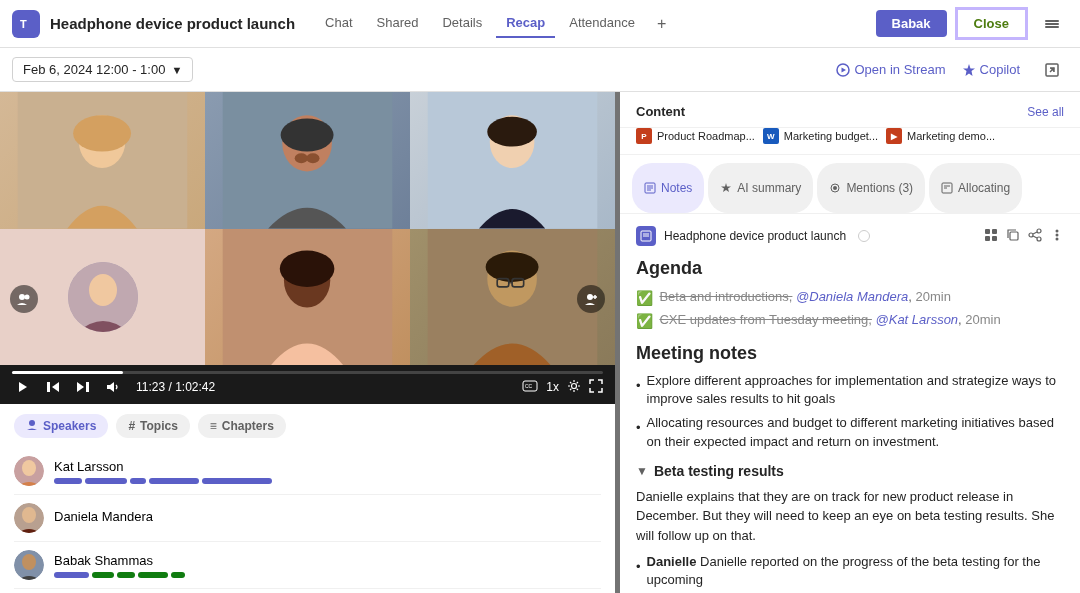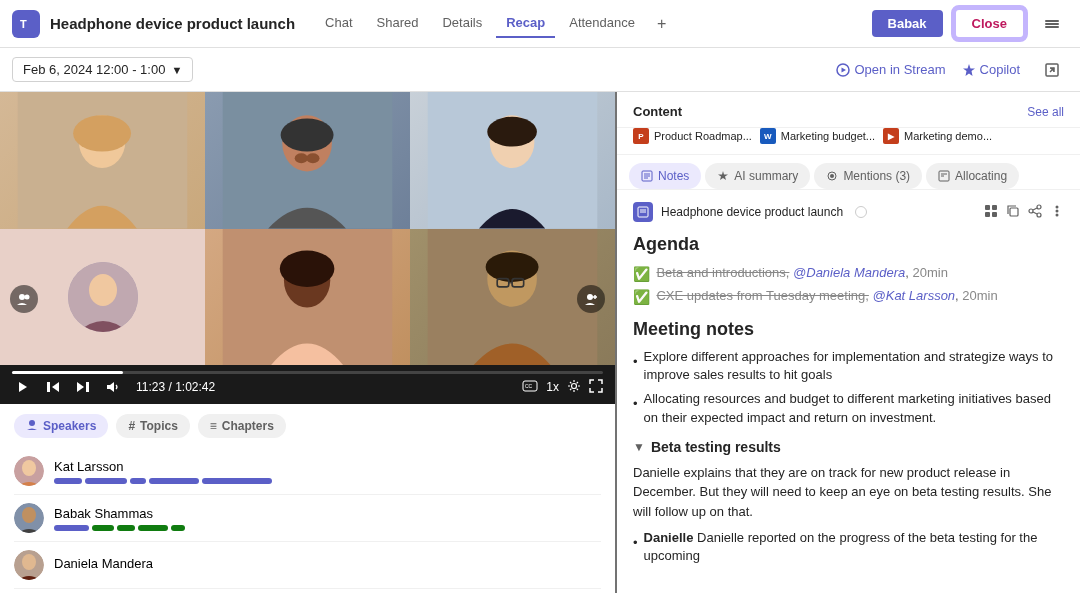--- a/index.html
+++ b/index.html
@@ -66,23 +66,23 @@
       color: #fff;
       border: none;
       border-radius: 4px;
       padding: 6px 16px;
       font-size: 13px;
       font-weight: 600;
       cursor: pointer;
     }
     .btn-close {
       background: #fff;
-      color: #be185d;
-      border: 5px solid #c4b5fd;
-      border-radius: 8px;
+      color: #4d7c0f;
+      border: 3px solid #c4b5fd;
+      border-radius: 0;
       padding: 6px 16px;
       font-size: 13px;
       font-weight: 600;
       cursor: pointer;
     }
     .icon-btn {
       width: 32px; height: 32px;
       display: flex; align-items: center; justify-content: center;
       cursor: pointer;
       color: #616161;
@@ -278,21 +278,21 @@
       align-items: center;
     }
     .bar-seg {
       height: 6px;
       border-radius: 3px;
     }
 
     
     .right-panel {
       flex: 1;
-      border-left: 2px solid #737373;
+      border-left: 5px solid #737373;
       display: flex;
       flex-direction: column;
       background: #fff;
       overflow: hidden;
     }
     .content-header {
       display: flex;
       align-items: center;
       justify-content: space-between;
       padding: 12px 16px 8px;
@@ -348,21 +348,21 @@
     .notes-tabs {
       display: flex;
       padding: 8px 12px 0;
       gap: 4px;
       border-bottom: 1px solid #f0f0f0;
     }
     .notes-tab {
       display: flex;
       align-items: center;
       gap: 5px;
-      padding: 6px 12px;
+      padding: 18px 12px;
       border-radius: 20px;
       font-size: 12px;
       cursor: pointer;
       border: none;
       font-weight: 500;
     }
     .notes-tab.active {
       background: #ebe9fd;
       color: #5b5fc7;
     }
@@ -721,46 +721,46 @@
               <div class="bar-seg" style="width:42px; background:#5b5fc7;"></div>
               <div class="bar-seg" style="width:16px; background:#5b5fc7;"></div>
               <div class="bar-seg" style="width:50px; background:#5b5fc7;"></div>
               <div class="bar-seg" style="width:70px; background:#5b5fc7;"></div>
             </div>
           </div>
         </div>
         <div class="speaker-row">
           <div class="speaker-avatar">
             <svg width="30" height="30" viewBox="0 0 30 30" xmlns="http://www.w3.org/2000/svg">
+              <circle cx="15" cy="15" r="15" fill="#b8a090"></circle>
+              <ellipse cx="15" cy="12" rx="7" ry="8" fill="#e0b890"></ellipse>
+              <path d="M4 30 Q15 22 26 30" fill="#602010"></path>
+            </svg>
+          </div>
+          <div class="speaker-info">
+            <div class="speaker-name">Daniela Mandera</div>
+          </div>
+        </div>
+        <div class="speaker-row">
+          <div class="speaker-avatar">
+            <svg width="30" height="30" viewBox="0 0 30 30" xmlns="http://www.w3.org/2000/svg">
               <circle cx="15" cy="15" r="15" fill="#8090a8"></circle>
               <ellipse cx="15" cy="12" rx="7" ry="8" fill="#c09060"></ellipse>
               <path d="M4 30 Q15 22 26 30" fill="#404040"></path>
             </svg>
           </div>
           <div class="speaker-info">
             <div class="speaker-name">Babak Shammas</div>
             <div class="speaker-bars">
               <div class="bar-seg" style="width:35px; background:#5b5fc7;"></div>
               <div class="bar-seg" style="width:22px; background:#107c10;"></div>
               <div class="bar-seg" style="width:18px; background:#107c10;"></div>
               <div class="bar-seg" style="width:30px; background:#107c10;"></div>
               <div class="bar-seg" style="width:14px; background:#107c10;"></div>
             </div>
-          </div>
-        </div>
-        <div class="speaker-row">
-          <div class="speaker-avatar">
-            <svg width="30" height="30" viewBox="0 0 30 30" xmlns="http://www.w3.org/2000/svg">
-              <circle cx="15" cy="15" r="15" fill="#b8a090"></circle>
-              <ellipse cx="15" cy="12" rx="7" ry="8" fill="#e0b890"></ellipse>
-              <path d="M4 30 Q15 22 26 30" fill="#602010"></path>
-            </svg>
-          </div>
-          <div class="speaker-info">
-            <div class="speaker-name">Daniela Mandera</div>
           </div>
         </div>
       </div>
     </div>
   </div>
 
   <div class="right-panel">
 
     <div class="content-header">
       <span class="content-title">Content</span>

